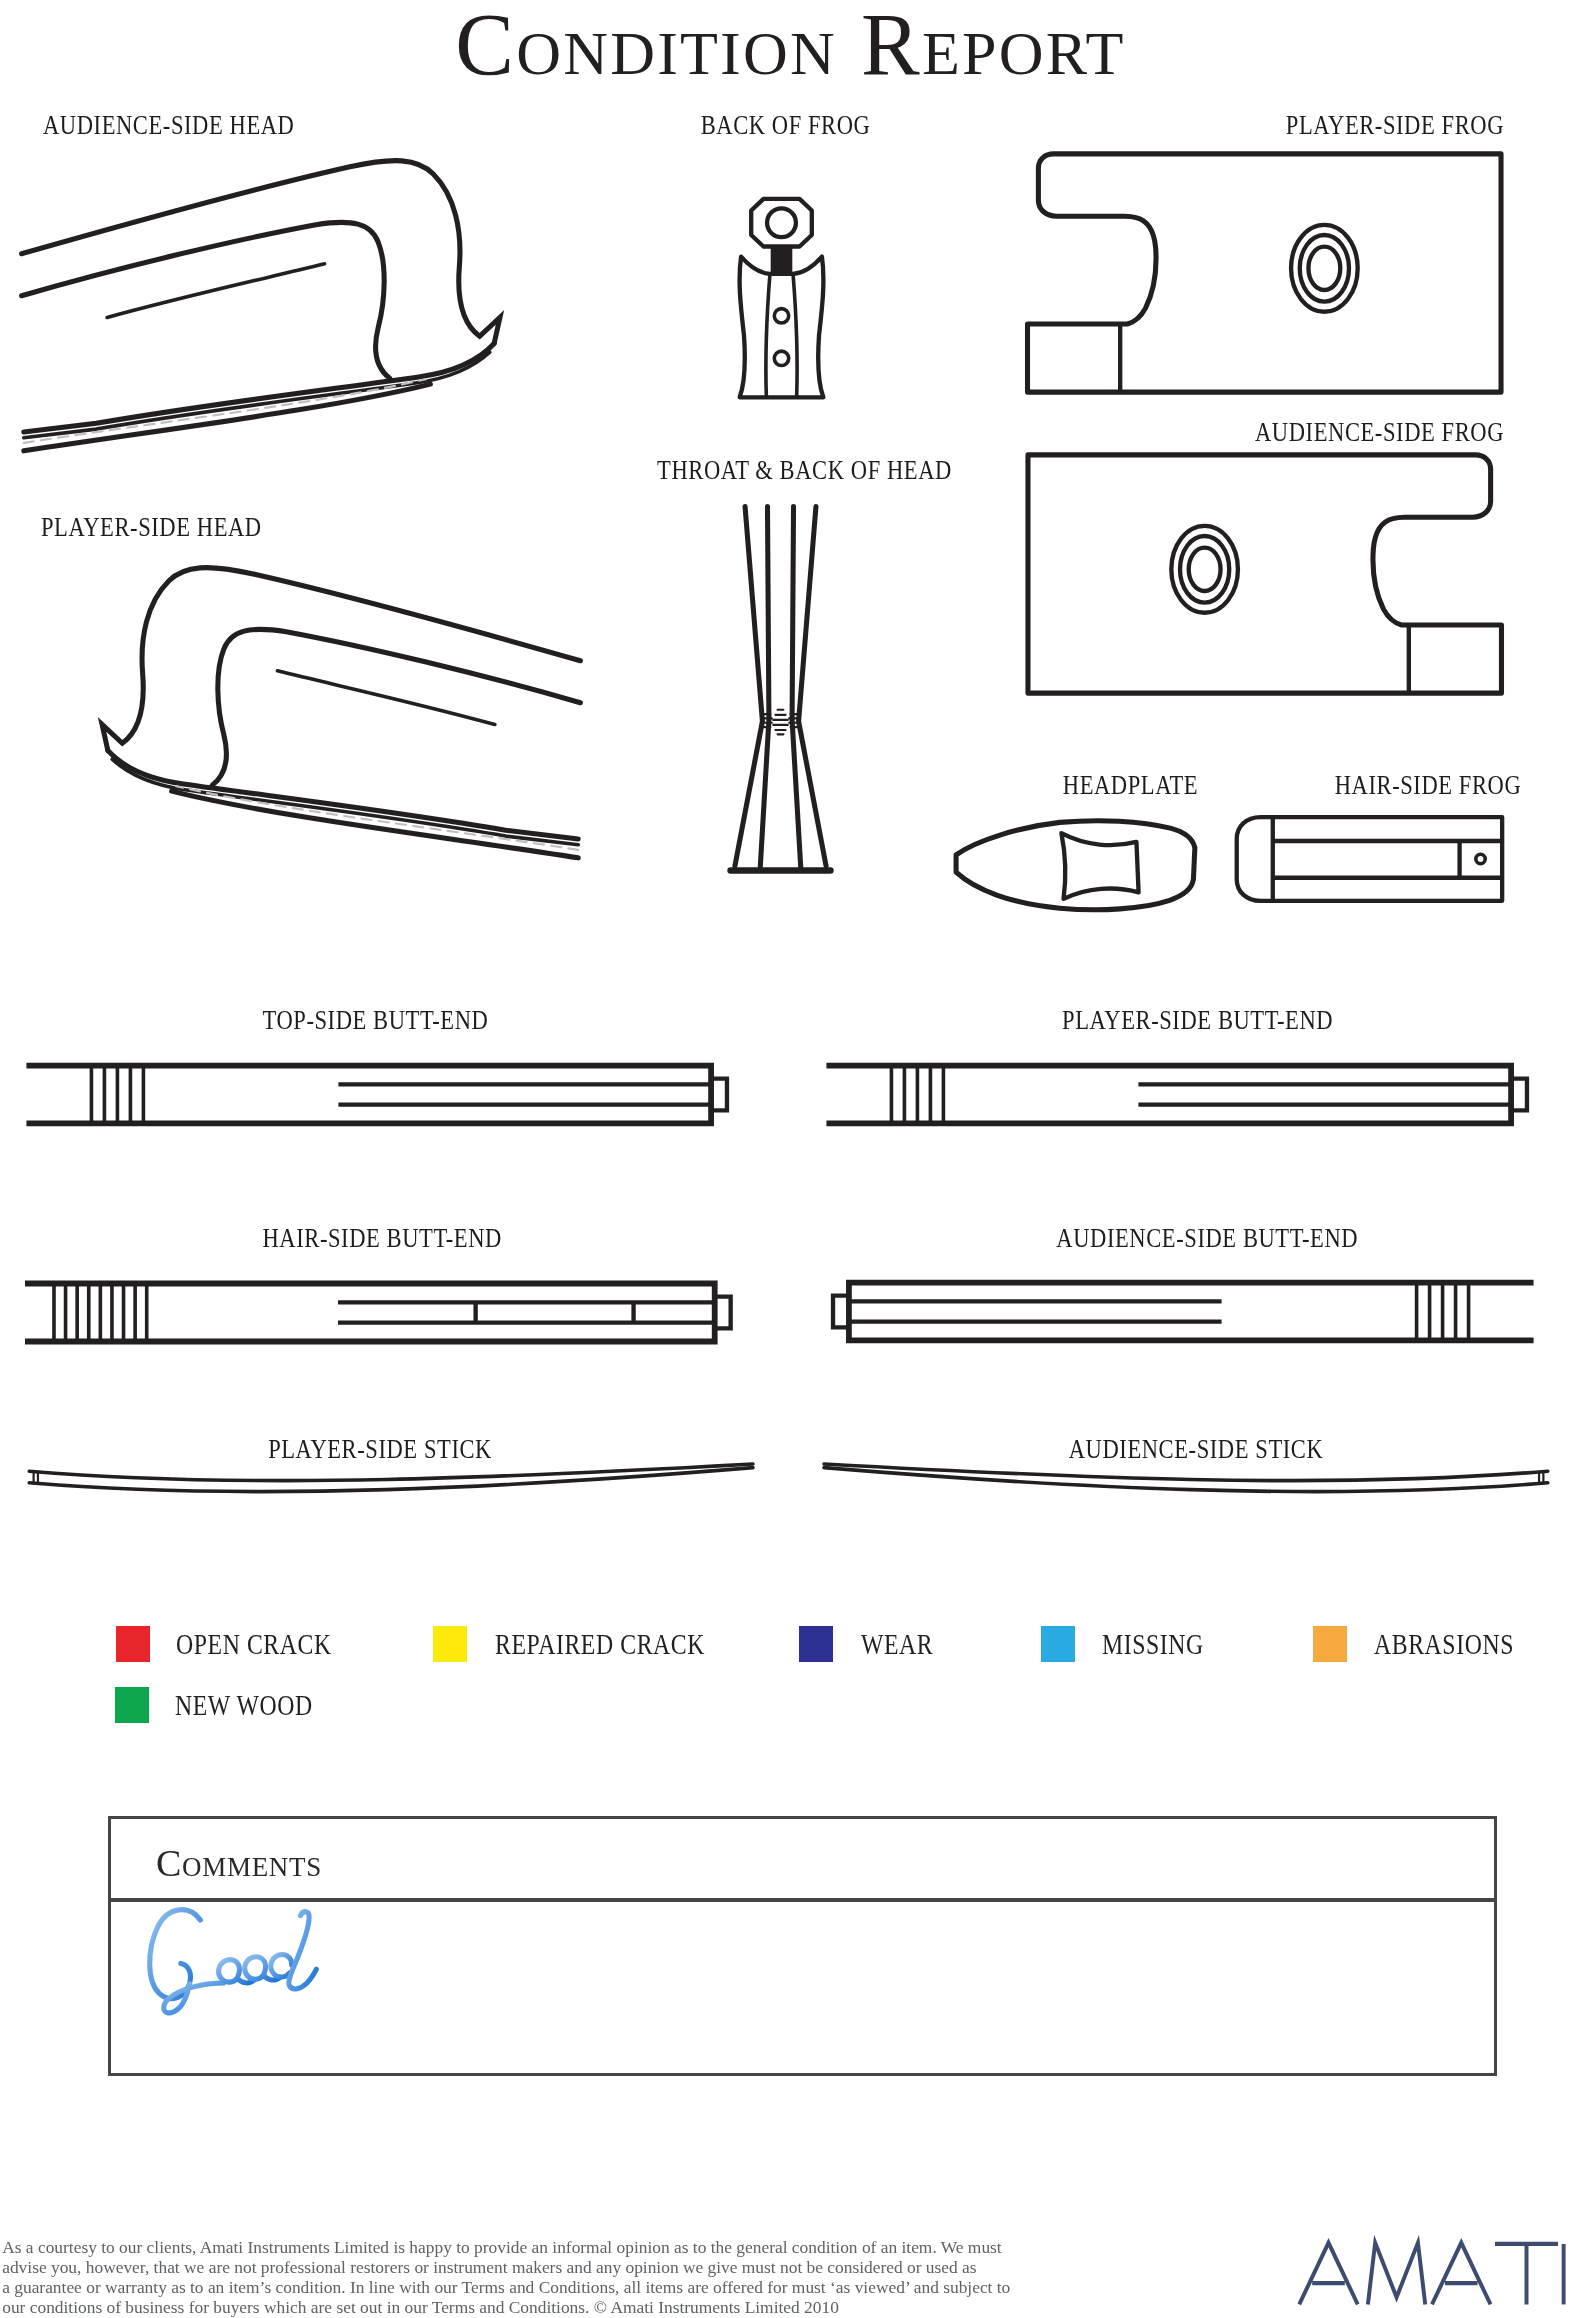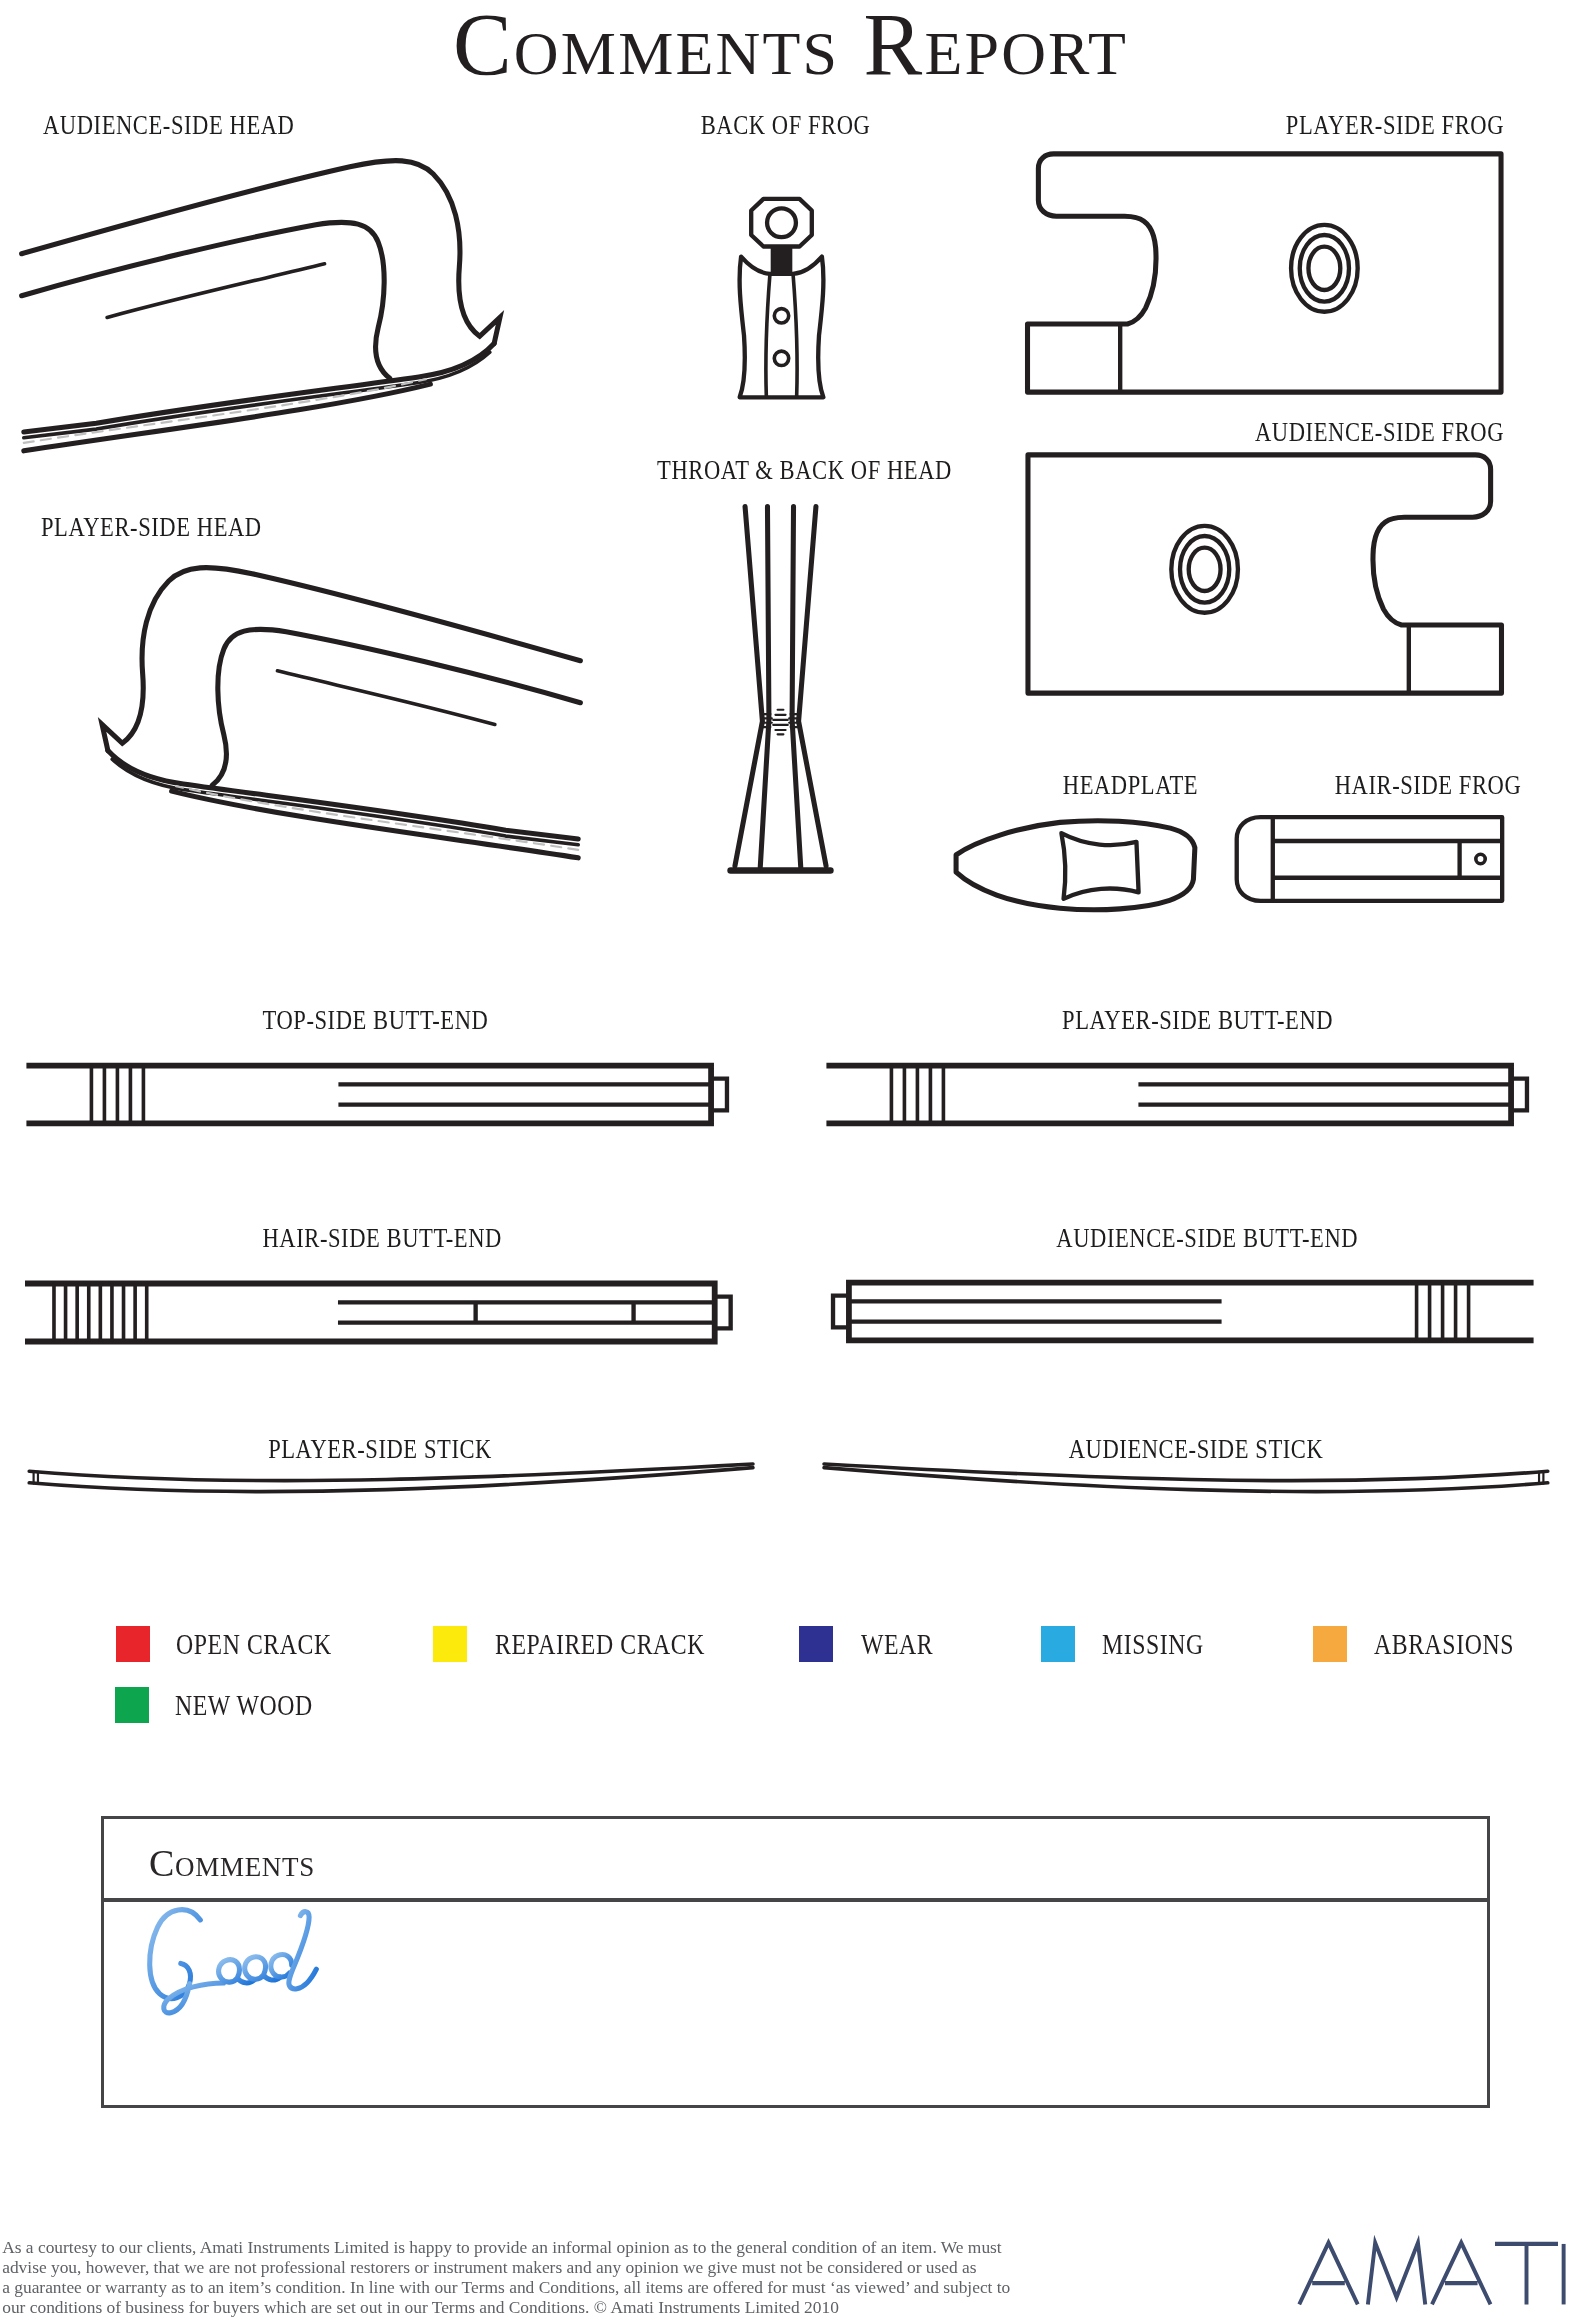--- a/index.html
+++ b/index.html
@@ -23,21 +23,21 @@
   .dlabel.c{transform-origin:50% 50%;text-align:center;}
   .dlabel.r{transform-origin:100% 50%;text-align:right;}
   .legend-item{position:absolute;}
   .legend-swatch{position:absolute;width:34px;height:36px;}
   .legend-label{
     position:absolute;font-size:29px;color:#231f20;letter-spacing:0.7px;
     white-space:nowrap;transform:scaleX(0.82);transform-origin:0 50%;
     line-height:36px;
   }
   .comments-box{
-    position:absolute;left:101px;top:1816px;width:1389px;height:292px;
+    position:absolute;left:108px;top:1816px;width:1389px;height:260px;
     border:3.6px solid #454547;box-sizing:border-box;
   }
   .comments-header{
     position:absolute;left:45px;top:22px;
     font-variant:small-caps;font-size:38px;color:#2b2728;letter-spacing:0.7px;
   }
   .comments-divider{
     position:absolute;left:0;top:79px;width:100%;height:3.6px;background:#454547;
   }
   .visually-hidden{
@@ -45,21 +45,21 @@
   }
   .footer-text{
     position:absolute;left:2.2px;top:2237px;width:1203px;
     font-family:Liberation Serif, serif;font-size:17.4px;line-height:20px;
     color:#5e6166;
   }
 </style>
 </head>
 <body>
 
-<div class="abs page-title">Comments Report</div>
+<div class="abs page-title">Condition Report</div>
 
 <div class="dlabel l" style="left:43px;top:110px;">AUDIENCE-SIDE HEAD</div>
 <div class="dlabel c" style="left:685px;top:110px;width:174px;">BACK OF FROG</div>
 <div class="dlabel r" style="left:1214px;top:110px;width:290px;">PLAYER-SIDE FROG</div>
 <div class="dlabel r" style="left:1192px;top:417px;width:312px;">AUDIENCE-SIDE FROG</div>
 <div class="dlabel l" style="left:41px;top:512px;">PLAYER-SIDE HEAD</div>
 <div class="dlabel c" style="left:631px;top:455px;width:290px;">THROAT &amp; BACK OF HEAD</div>
 <div class="dlabel c" style="left:1029px;top:770px;width:203px;">HEADPLATE</div>
 <div class="dlabel c" style="left:1312px;top:770px;width:232px;">HAIR-SIDE FROG</div>
 <div class="dlabel c" style="left:239px;top:1005px;width:261px;">TOP-SIDE BUTT-END</div>

